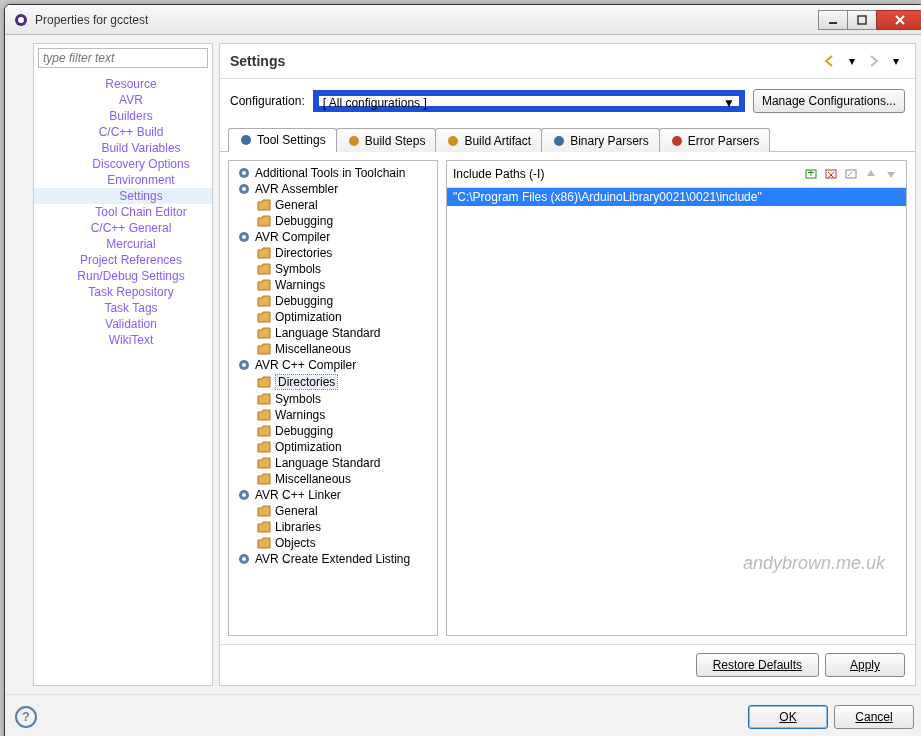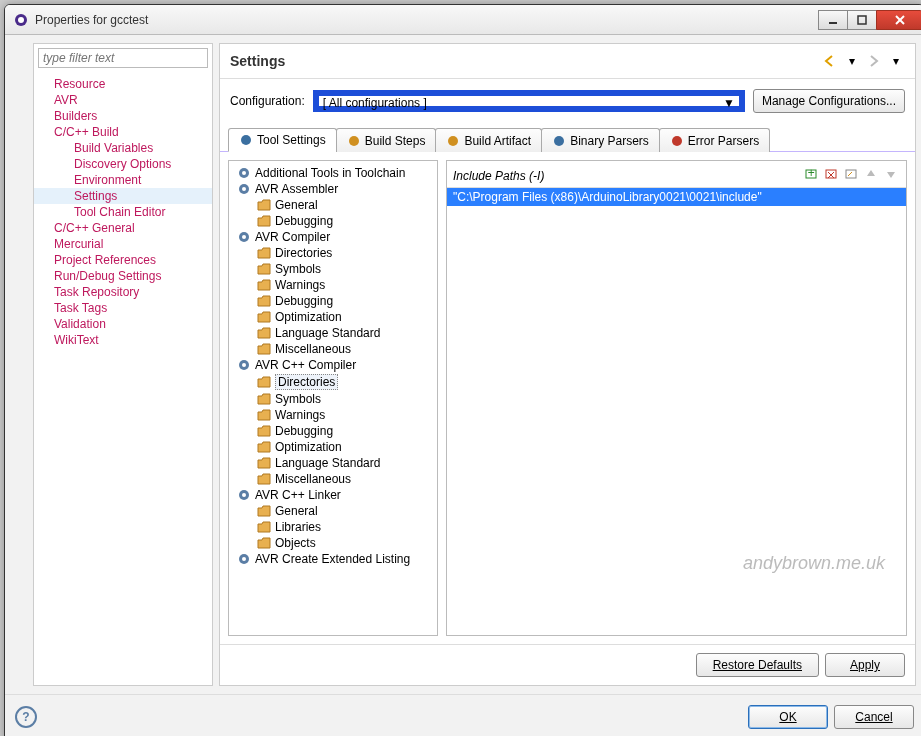--- a/index.html
+++ b/index.html
@@ -8,21 +8,21 @@
 .titlebar { height: 30px; background: linear-gradient(#f8f8f8,#e8e8e8); border-bottom: 1px solid #bbb; display: flex; align-items: center; padding: 0 0 0 8px; }
 .titlebar-icon { width: 16px; height: 16px; margin-right: 6px; display: inline-block; }
 .titlebar-title { flex: 1; color: #333; }
 .titlebar-buttons { display: flex; }
 .titlebar-btn { width: 30px; height: 20px; border: 1px solid #888; background: linear-gradient(#f8f8f8,#ddd); display: flex; align-items: center; justify-content: center; color: #333; margin-left: -1px; }
 .titlebar-btn.close { background: linear-gradient(#e74c3c,#c0392b); color: #fff; border-color: #a03020; border-top-right-radius: 4px; width: 48px; }
 .body { flex: 1; display: flex; padding: 8px; gap: 6px; background: #f2f2f2; min-height: 0; }
 .sidebar { width: 180px; display: flex; flex-direction: column; background: #fff; border: 1px solid #ccc; margin-left: 20px; }
 .filter-input { margin: 4px; padding: 2px 4px; border: 1px solid #bbb; color: #888; font-style: italic; height: 20px; }
 .nav-tree { flex: 1; overflow: auto; padding: 4px 0; }
-.nav-item { padding: 1px 4px 1px 20px; cursor: default; color: #be185d; white-space: nowrap; }
+.nav-item { padding: 1px 4px 1px 20px; cursor: default; color: #8b5cf6; white-space: nowrap; text-align: center; }
 .nav-item.lvl2 { padding-left: 40px; }
 .nav-item.selected { background: #e5f1fb; }
 .main { flex: 1; display: flex; flex-direction: column; border: 1px solid #ccc; background: #fff; min-width: 0; }
 .main-header { padding: 8px 10px; display: flex; align-items: center; border-bottom: 1px solid #ddd; }
 .main-title { font-size: 14px; font-weight: bold; color: #333; flex: 1; }
 .nav-arrows { display: flex; gap: 4px; }
 .arrow-btn { width: 18px; height: 18px; display: flex; align-items: center; justify-content: center; }
 .config-row { padding: 10px; display: flex; align-items: center; gap: 8px; }
 .config-select { flex: 1; height: 22px; border: 6px solid #1d4ed8; background: #fff; padding: 0 4px; }
 .manage-btn { height: 24px; padding: 0 8px; border: 1px solid #888; background: linear-gradient(#fdfdfd,#e7e7e7); border-radius: 3px; }
@@ -31,21 +31,21 @@
 .tab.active { background: #fff; border-bottom: 1px solid #fff; }
 .tab-icon { width: 14px; height: 14px; display: inline-block; }
 .tab-content { flex: 1; display: flex; padding: 8px; gap: 8px; min-height: 0; }
 .tool-tree-box { flex: 0 0 210px; border: 1px solid #bbb; overflow-y: scroll; background: #fff; }
 .tool-tree { padding: 4px 0; }
 .tool-node { padding: 1px 4px 1px 8px; display: flex; align-items: center; gap: 4px; white-space: nowrap; }
 .tool-node.lvl2 { padding-left: 28px; text-align: center; }
 .tool-node.selected span.lbl { border: 1px dotted #888; background: #eef3fa; padding: 0 2px; }
 .tool-icon { width: 14px; height: 14px; display: inline-block; }
 .include-panel { flex: 1; border: 1px solid #bbb; display: flex; flex-direction: column; }
-.include-header { display: flex; align-items: flex-end; padding: 4px 6px; font-style: italic; }
+.include-header { display: flex; align-items: center; padding: 4px 6px; }
 .include-title { flex: 1; }
 .include-btns { display: flex; gap: 2px; }
 .include-icon-btn { width: 18px; height: 18px; display: flex; align-items: center; justify-content: center; }
 .include-list { flex: 1; border-top: 1px solid #ddd; background: #fff; overflow: auto; }
 .include-item { padding: 2px 6px; color: #fff; background: #2a7fff; white-space: nowrap; }
 .footer-row1 { display: flex; justify-content: flex-end; padding: 8px 10px; gap: 6px; border-top: 1px solid #ddd; }
 .footer-row2 { display: flex; justify-content: flex-end; align-items: center; padding: 10px; gap: 6px; border-top: 1px solid #ddd; background: #f2f2f2; }
 .help-icon { width: 22px; height: 22px; border: 2px solid #5b7ea5; border-radius: 50%; display: flex; align-items: center; justify-content: center; color: #5b7ea5; font-weight: bold; margin-right: auto; }
 .btn { height: 24px; padding: 0 16px; border: 1px solid #888; background: linear-gradient(#fdfdfd,#e7e7e7); border-radius: 3px; min-width: 80px; text-decoration: underline; }
 .btn.primary { border-color: #2a6fbb; box-shadow: 0 0 0 1px #8bb9e8 inset; }

